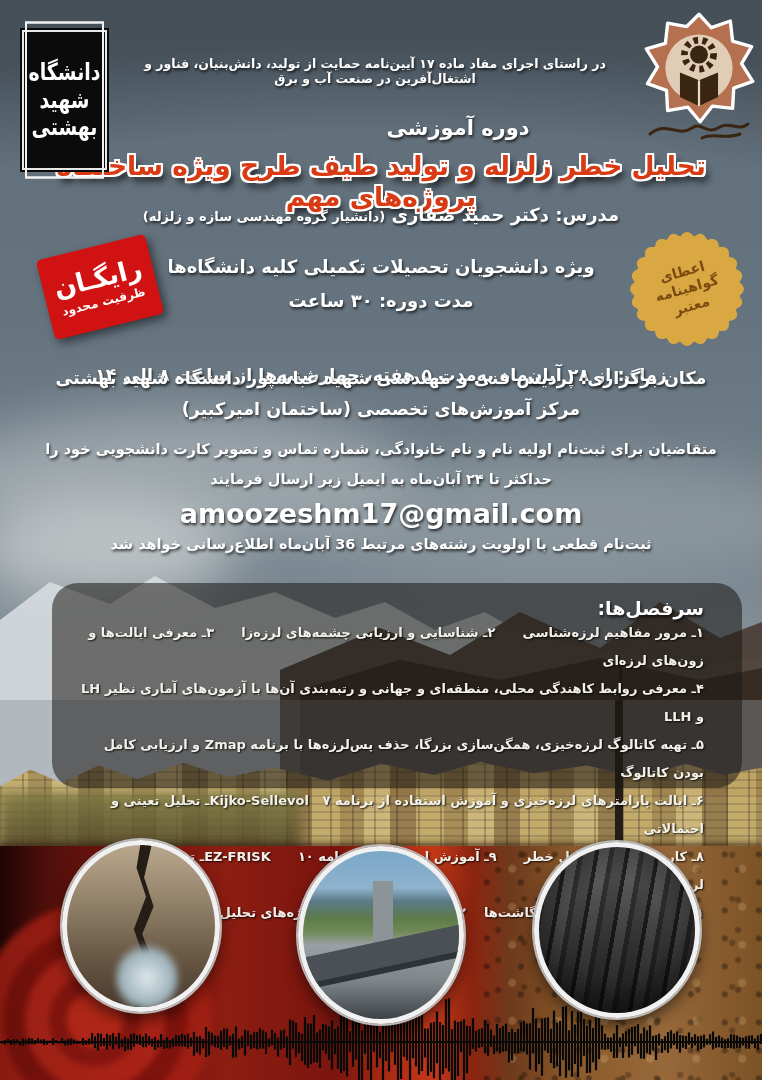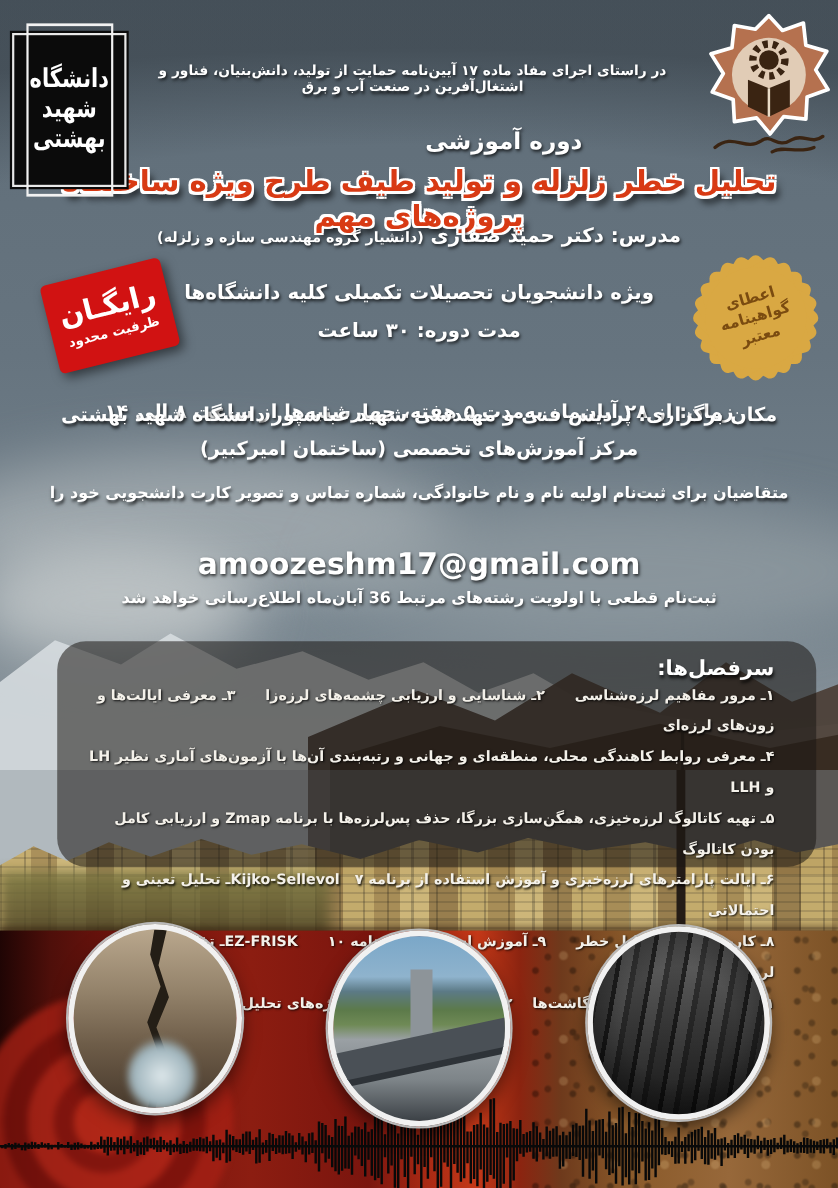--- a/index.html
+++ b/index.html
@@ -50,21 +50,21 @@
       radial-gradient(circle at 45% 80%,rgba(0,0,0,.5) 2px,transparent 4px),
       radial-gradient(circle at 85% 20%,rgba(0,0,0,.45) 2px,transparent 4px);
     background-size:34px 28px,46px 38px,40px 30px,52px 44px;}
   .epicenter{left:-45px;top:890px;width:280px;height:260px;z-index:6;opacity:.8;filter:blur(3px);
     background:radial-gradient(circle,
       #c22c1a 0 28px,#8a160f 28px 46px,#b42618 46px 70px,#7e120c 70px 92px,
       #a52014 92px 116px,transparent 118px);}
   
   .wave{left:0;top:985px;z-index:7;}
   
-  .sbuLogo{left:11px;top:30px;width:104px;height:140px;background:#0b0b0b;z-index:12;
+  .sbuLogo{left:22px;top:30px;width:85px;height:140px;background:#0b0b0b;z-index:12;
     border:2px solid #e8e8e8;box-shadow:0 0 0 2px #0b0b0b;display:flex;align-items:center;justify-content:center;}
   .sbuInner{border:2px solid #f2f2f2;width:79px;height:126px;display:flex;align-items:center;
     justify-content:center;text-align:center;color:#fff;font-weight:bold;font-size:19px;
     line-height:1.15;transform:scaleY(1.25);}
   .starLogo{left:643px;top:12px;width:112px;height:112px;z-index:12;}
   .sig{left:642px;top:112px;width:112px;height:34px;z-index:12;}
   
   .freeBadge{left:44px;top:246px;width:112px;height:82px;background:#d11212;z-index:12;
     transform:rotate(-14deg);border-radius:5px;box-shadow:3px 5px 10px rgba(0,0,0,.5);
     display:flex;flex-direction:column;align-items:center;justify-content:center;color:#fff;}
@@ -196,20 +196,21 @@
   </div>
 
   <div class="abs txt audience">ویژه دانشجویان تحصیلات تکمیلی کلیه دانشگاه‌ها</div>
   <div class="abs txt duration">مدت دوره: ۳۰ ساعت</div>
 
   <div class="abs txt time">زمان: از ۲۸ آبان‌ماه به‌مدت ۵ هفته، چهارشنبه‌ها از ساعت ۸ الی ۱۴</div>
   <div class="abs txt venue1">مکان برگزاری: پردیس فنی و مهندسی شهید عباسپور دانشگاه شهید بهشتی</div>
   <div class="abs txt reg1">متقاضیان برای ثبت‌نام اولیه نام و نام خانوادگی، شماره تماس و تصویر کارت دانشجویی خود را</div>
 
   <div class="abs txt venue2">مرکز آموزش‌های تخصصی (ساختمان امیرکبیر)</div>
+  <div class="abs txt reg2">حداکثر تا ۲۴ آبان‌ماه به ایمیل زیر ارسال فرمایند</div>
   <div class="abs txt email">amoozeshm17@gmail.com</div>
   <div class="abs txt reg3">ثبت‌نام قطعی با اولویت رشته‌های مرتبط 36 آبان‌ماه اطلاع‌رسانی خواهد شد</div>
 
   <div class="abs syllabus">
     <div class="head">سرفصل‌ها:</div>
     <div class="row">۱ـ مرور مفاهیم لرزه‌شناسی      ۲ـ شناسایی و ارزیابی چشمه‌های لرزه‌زا      ۳ـ معرفی ایالت‌ها و زون‌های لرزه‌ای</div>
     <div class="row">۴ـ معرفی روابط کاهندگی محلی، منطقه‌ای و جهانی و رتبه‌بندی آن‌ها با آزمون‌های آماری نظیر LH و LLH</div>
     <div class="row">۵ـ تهیه کاتالوگ لرزه‌خیزی، همگن‌سازی بزرگا، حذف پس‌لرزه‌ها با برنامه Zmap و ارزیابی کامل بودن کاتالوگ</div>
     <div class="row">۶ـ ایالت پارامترهای لرزه‌خیزی و آموزش استفاده از برنامه Kijko-Sellevol   ۷ـ تحلیل تعینی و احتمالاتی</div>
     <div class="row">۸ـ کاربرد GIS در تحلیل خطر      ۹ـ آموزش استفاده از برنامه EZ-FRISK      ۱۰ـ تفکیک خطر لرزه‌ای</div>

